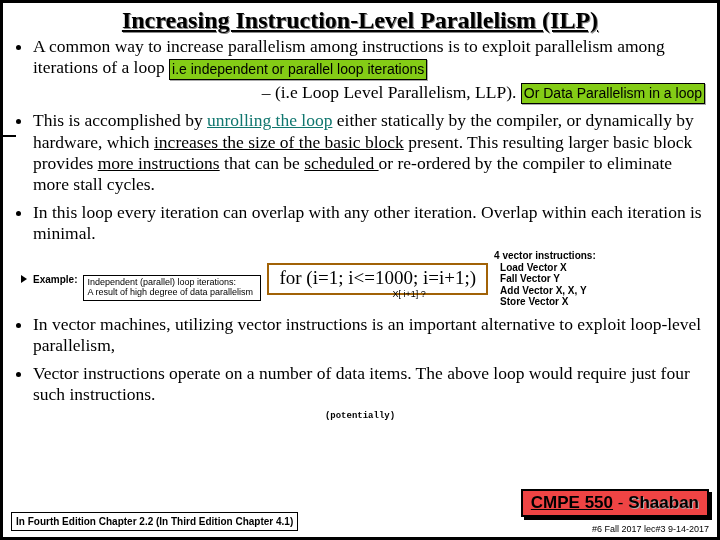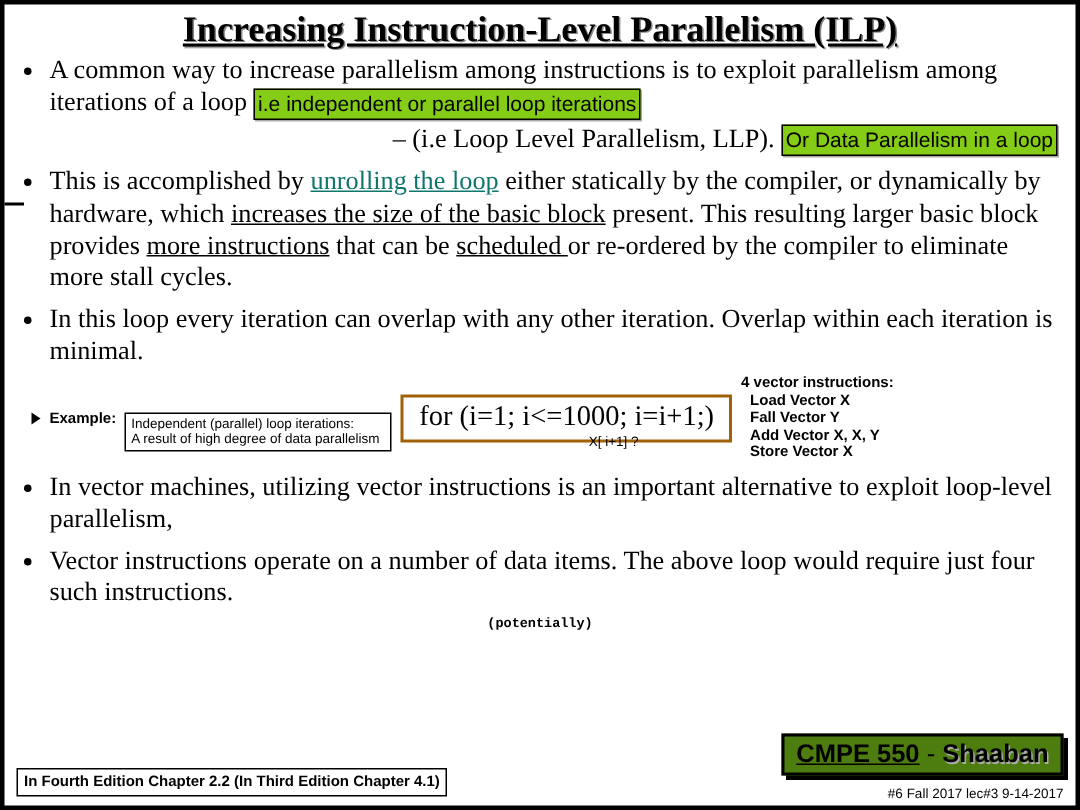--- a/index.html
+++ b/index.html
@@ -110,21 +110,21 @@
   .course-box {
     position: absolute;
     right: 8px;
     bottom: 20px;
     border: 2px solid #000;
     box-shadow: 3px 3px 0 #000;
     font-family: Arial, sans-serif;
     font-size: 17px;
     font-weight: bold;
     padding: 2px 8px;
-    background: #4d7c0f;
+    background: #ef4444;
   }
   .course-box .dash { font-weight: normal; }
   .course-box .name { text-shadow: 1px 1px 0 #aaa; }
   .foot-left {
     position: absolute;
     left: 8px;
     bottom: 6px;
     border: 1px solid #000;
     font-family: Arial, sans-serif;
     font-size: 10px;

